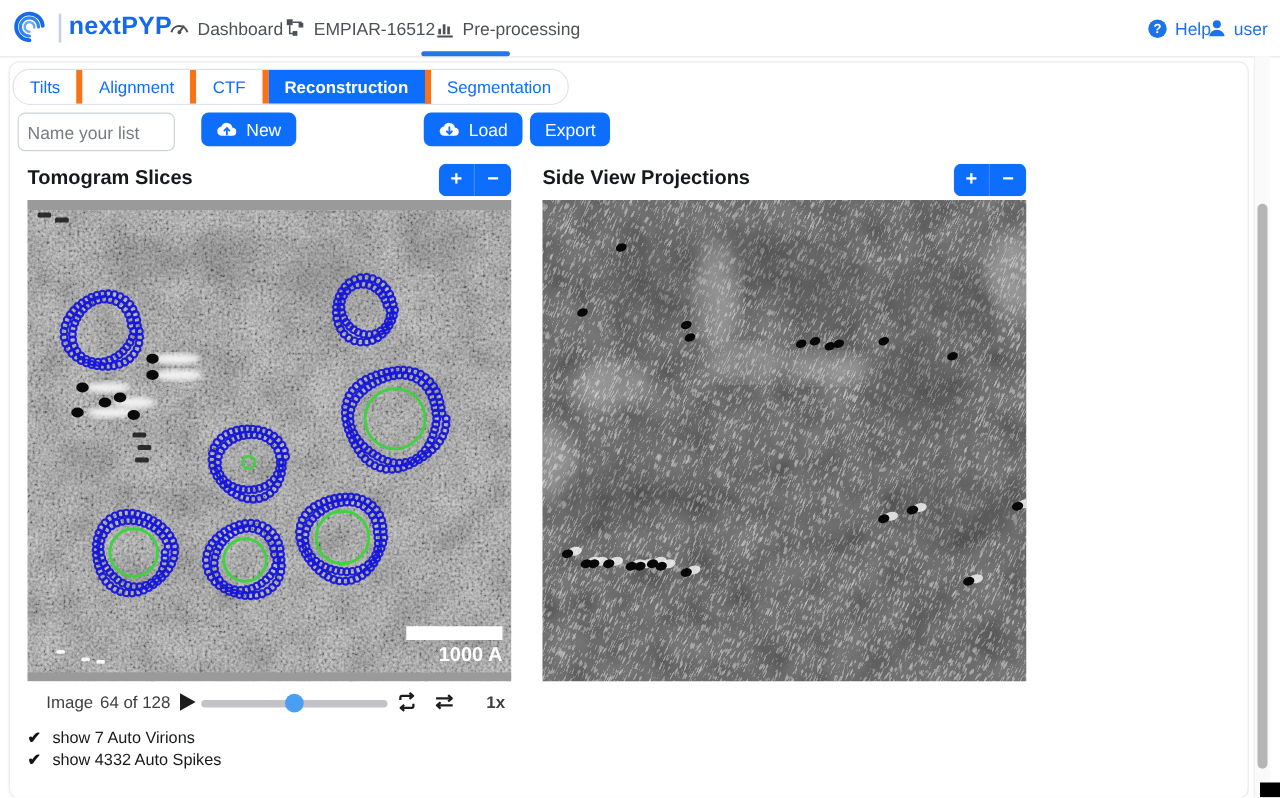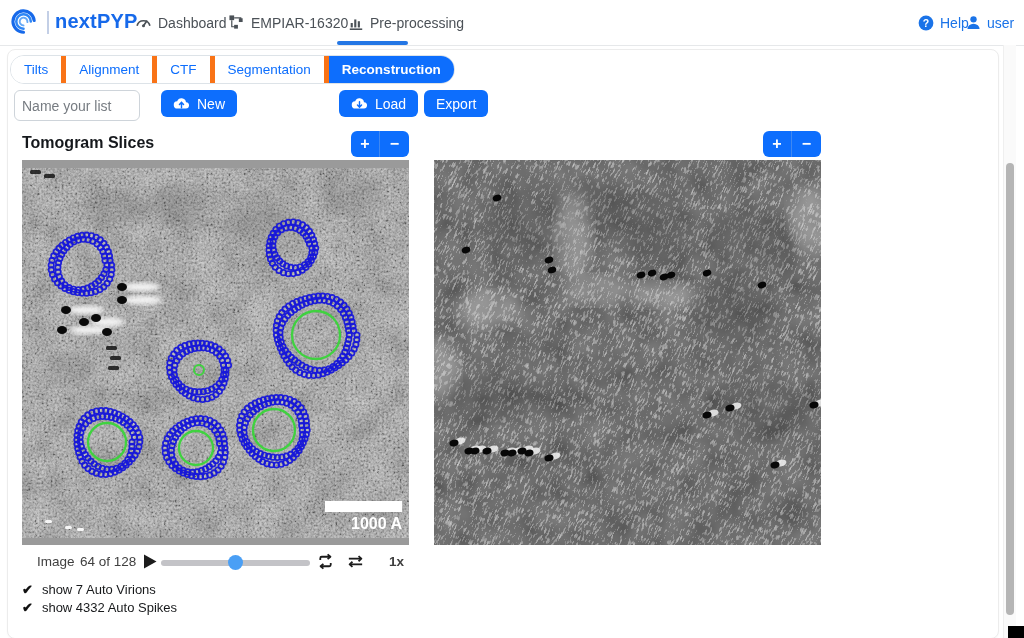--- a/index.html
+++ b/index.html
@@ -100,21 +100,21 @@
       <span>Dashboard</span>
     </div>
 
     <div class="navitem" style="left:228px">
       <svg width="17" height="17" viewBox="0 0 18 18">
         <rect x="1.5" y="1.5" width="5" height="5" fill="#4b5157"></rect>
         <rect x="11.5" y="4.5" width="4" height="4" fill="#4b5157"></rect>
         <rect x="6.5" y="11.5" width="4" height="4" fill="#4b5157"></rect>
         <path d="M4 6.5 L4 13.5 L8 13.5 M6.5 4 L13.5 4 L13.5 6" fill="none" stroke="#4b5157" stroke-width="1.3"></path>
       </svg>
-      <span>EMPIAR-16320</span>
+      <span>EMPIAR-16512</span>
     </div>
 
     <div class="navitem" style="left:348px">
       <svg width="16" height="16" viewBox="0 0 18 18">
         <path d="M2 16 L16 16" stroke="#4b5157" stroke-width="1.8"></path>
         <rect x="3" y="9" width="2.4" height="5" fill="#4b5157"></rect>
         <rect x="7" y="5" width="2.4" height="9" fill="#4b5157"></rect>
         <rect x="11" y="7" width="2.4" height="7" fill="#4b5157"></rect>
       </svg>
       <span>Pre-processing</span>
@@ -138,22 +138,22 @@
 
     <div class="nav-active-bar"></div>
   </div>
 
   <div class="card"></div>
 
   <div class="tabbar">
       <button class="tab">Tilts</button>
       <button class="tab">Alignment</button>
       <button class="tab">CTF</button>
+      <button class="tab active">Reconstruction</button>
       <button class="tab">Segmentation</button>
-      <button class="tab active">Reconstruction</button>
     </div>
 
   <input class="name-input" type="text" placeholder="Name your list" style="">
 
   <button class="btn" id="btn-new">
     <svg width="17" height="13" viewBox="0 0 20 15">
       <path d="M5.5 13.5 a4.3 4.3 0 0 1 -.6 -8.6 a5.4 5.4 0 0 1 10.4 1.1 a3.7 3.7 0 0 1 -.4 7.5 z" fill="#fff"></path>
       <path d="M10 12.5 L10 6.5 M7.6 8.7 L10 6.2 L12.4 8.7" stroke="#0d6efd" stroke-width="1.7" fill="none" stroke-linecap="round"></path>
     </svg>
     <span>New</span>
@@ -171,20 +171,21 @@
   <button class="btn" id="btn-export">
     <span>Export</span>
   </button>
 
   <div class="panel-title" id="title-left">Tomogram Slices</div>
   <div class="zoomgrp" id="zoom-left">
     <button class="zbtn">+</button>
     <button class="zbtn">−</button>
   </div>
 
+  <div class="panel-title" id="title-right">Side View Projections</div>
   <div class="zoomgrp" id="zoom-right">
     <button class="zbtn">+</button>
     <button class="zbtn">−</button>
   </div>
 
   <div class="imgpanel" id="img-left">
     <svg viewBox="0 0 387 385">
       <defs>
         <filter id="grainL" x="0" y="0" width="100%" height="100%">
           <feTurbulence type="fractalNoise" baseFrequency="0.45" numOctaves="2" seed="7" stitchTiles="stitch"></feTurbulence>

